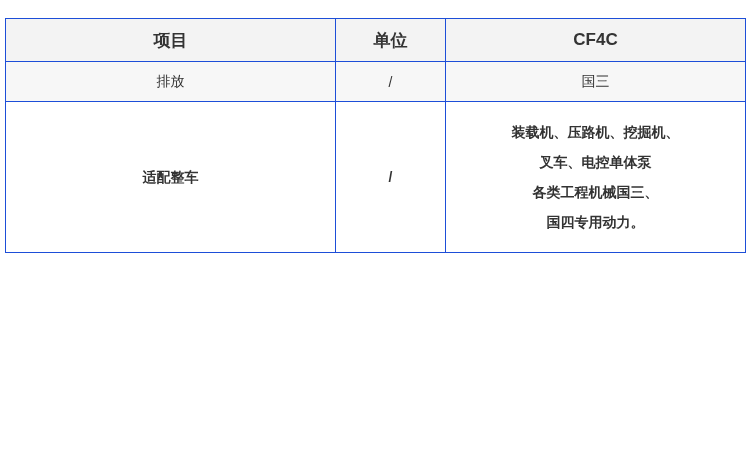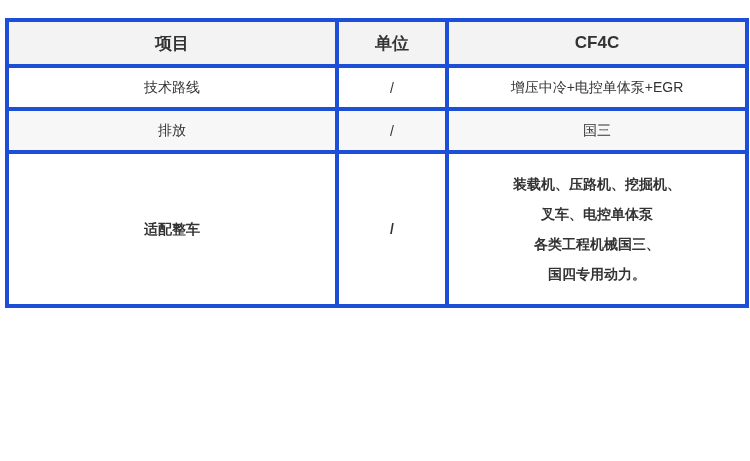--- a/index.html
+++ b/index.html
@@ -21,21 +21,21 @@
     box-sizing: border-box;
     padding: 18px 5px 0 5px;
   }
   table.spec {
     width: 740px;
     border-collapse: collapse;
     table-layout: fixed;
     margin: 0 auto;
   }
   table.spec td {
-    border: 4px solid #1d4ed8;
+    border: 1px solid #1d4ed8;
     text-align: center;
     vertical-align: middle;
     font-size: 14px;
     color: #333333;
     padding: 0;
   }
   
   col.c-item { width: 330px; }
   col.c-unit { width: 110px; }
   col.c-val  { width: 300px; }
@@ -89,31 +89,20 @@
             <span class="cell-text">单位</span>
           </td>
         <td>
             <span class="cell-text">CF4C</span>
           </td>
       </tr>
 
 
 
 
-      <tr class="plain">
-        <td>
-            <span class="cell-text">技术路线</span>
-          </td>
-        <td>
-            <span class="cell-text">/</span>
-          </td>
-        <td>
-            <span class="cell-text">增压中冷+电控单体泵+EGR</span>
-          </td>
-      </tr>
 
       <tr class="shade">
         <td>
             <span class="cell-text">排放</span>
           </td>
         <td>
             <span class="cell-text">/</span>
           </td>
         <td>
             <span class="cell-text">国三</span>

